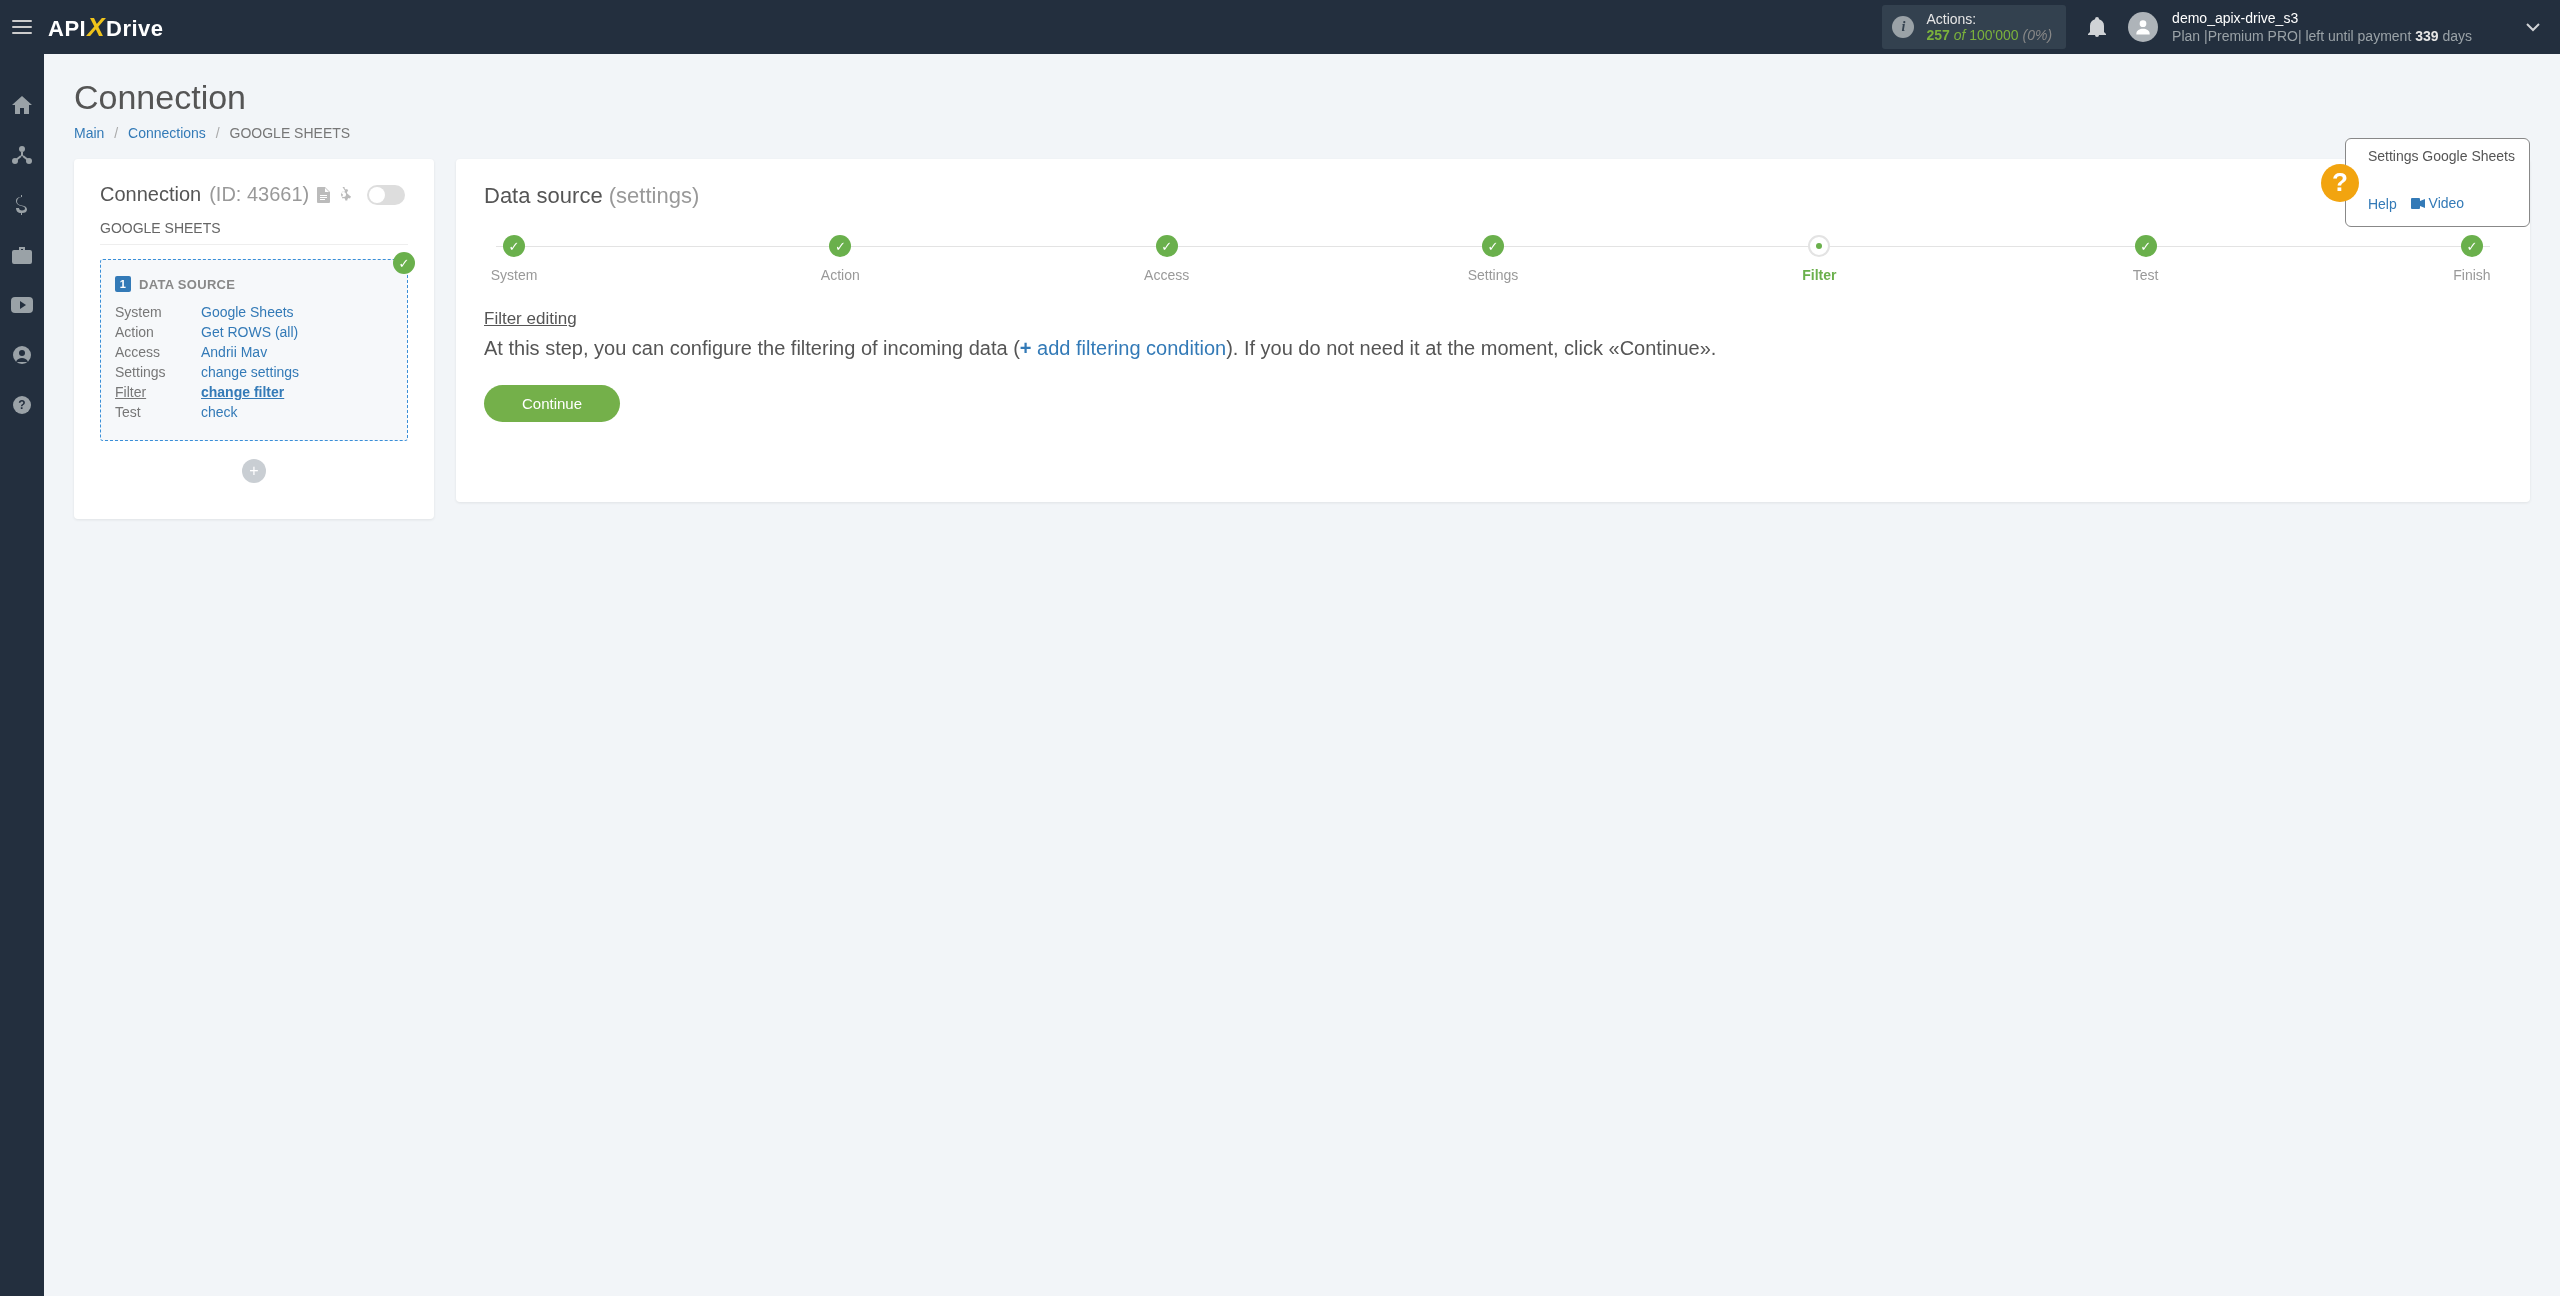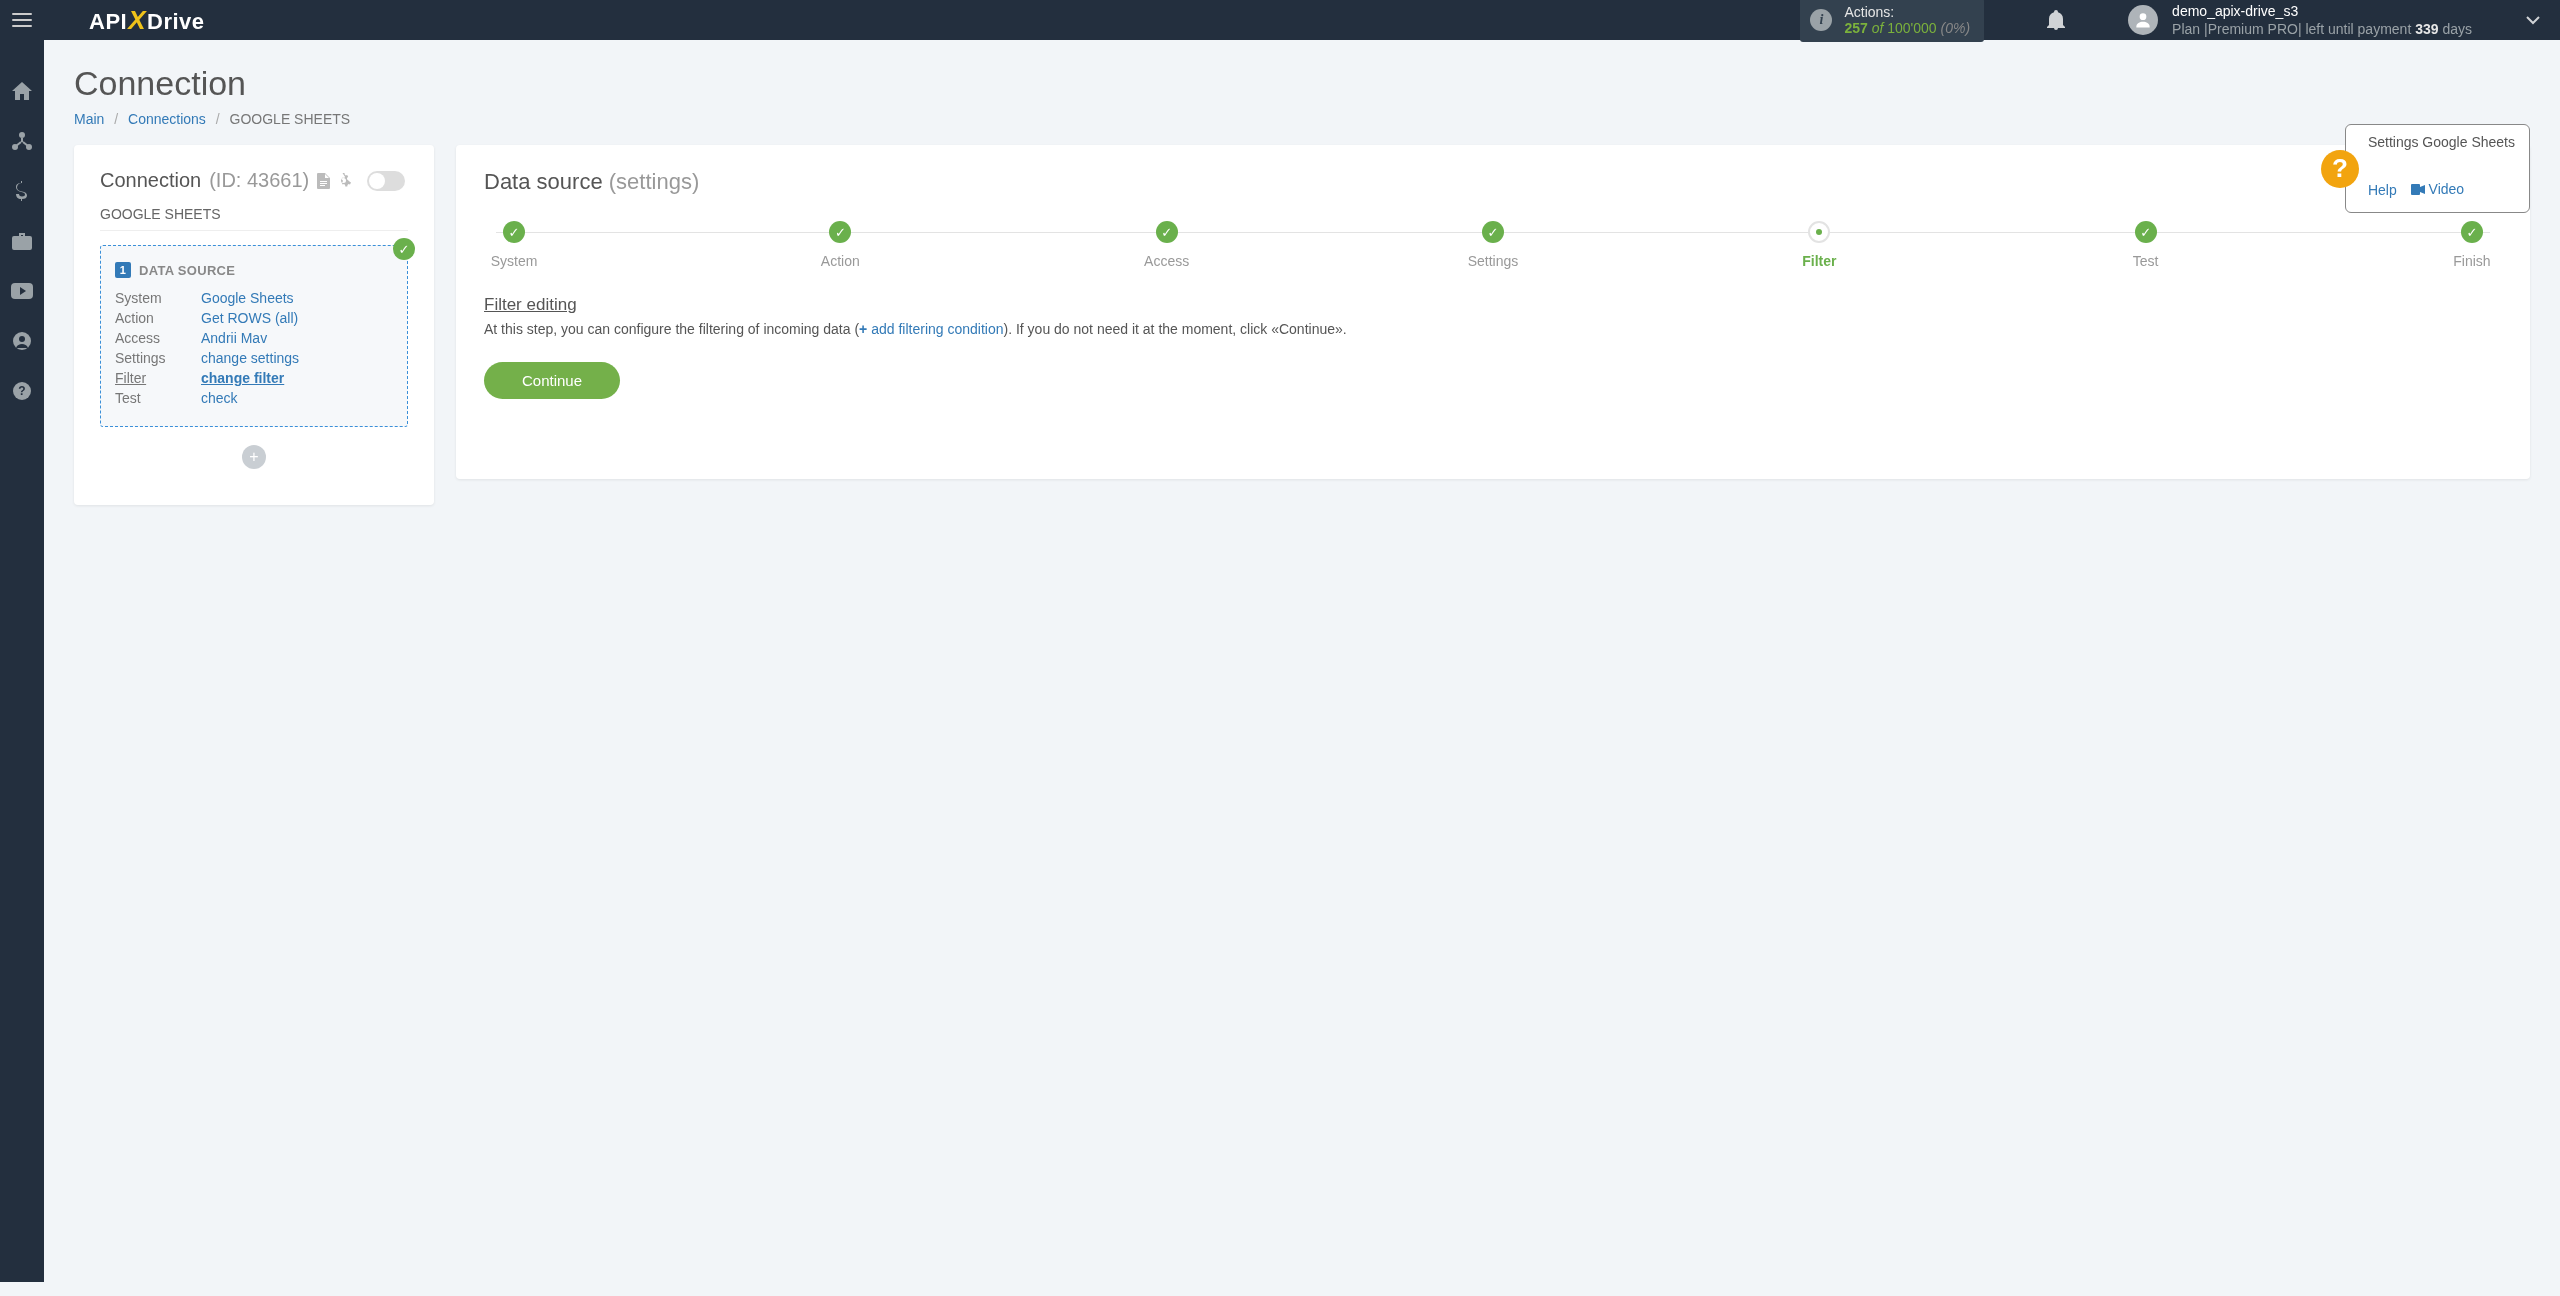--- a/index.html
+++ b/index.html
@@ -1,20 +1,20 @@
 <!DOCTYPE html>
 <html><head>
 <meta charset="utf-8">
 <style>
   *{box-sizing:border-box;margin:0;padding:0;}
   html,body{width:100%;height:100%;font-family:Helvetica,Arial,sans-serif;background:#f2f5f8;color:#333;}
   a{text-decoration:none;}
 
   
-  .top-header{height:40px;background:#232f3e;display:flex;align-items:center;color:#e6e6e6;padding:0 8px;gap:41px;}
+  .top-header{height:54px;background:#232f3e;display:flex;align-items:center;color:#e6e6e6;padding:0 8px;}
   .menu-icon{width:28px;display:flex;flex-direction:column;gap:4px;justify-content:center;align-items:center;cursor:pointer;margin-right:12px;}
   .menu-icon span{display:block;width:20px;height:2px;background:#ccc;border-radius:1px;}
   .logo{font-size:22px;font-weight:700;color:#fff;display:flex;align-items:baseline;letter-spacing:.5px;}
   .logo .api{color:#fff;}
   .logo .x{color:#efc31a;font-style:italic;margin:0 1px;font-size:26px;}
   .header-spacer{flex:1;}
   .actions-box{background:#33414f;border-radius:3px;padding:6px 14px 6px 10px;display:flex;align-items:center;gap:12px;font-size:14px;}
   .actions-box .info-icon{width:22px;height:22px;border-radius:50%;background:#9aa2a7;display:flex;align-items:center;justify-content:center;color:#33414f;font-weight:700;font-style:italic;font-family:Georgia,serif;}
   .actions-lines .line1{color:#e6e6e6;}
   .actions-lines .count{color:#7bb13c;font-weight:600;}
@@ -74,21 +74,21 @@
 
   .steps{display:flex;justify-content:space-between;align-items:flex-start;margin-top:26px;position:relative;}
   .steps-line{position:absolute;top:11px;left:12px;right:12px;height:1px;background:#e3e3e3;z-index:0;}
   .step{display:flex;flex-direction:column;align-items:center;gap:10px;z-index:1;font-size:14px;color:#999;min-width:60px;}
   .step .circle{width:22px;height:22px;border-radius:50%;display:flex;align-items:center;justify-content:center;background:#6ab04c;color:#fff;font-size:13px;}
   .step.current .circle{background:#fff;border:2px solid #e3e3e3;}
   .step.current .circle::after{content:"";width:6px;height:6px;border-radius:50%;background:#6ab04c;}
   .step.current .lbl{color:#6ab04c;font-weight:600;}
 
   .section-hdr{font-size:17px;color:#555;text-decoration:underline;margin-top:26px;font-weight:400;}
-  .section-text{font-size:14px;color:#555;margin-top:4px;line-height:1.5;}
+  .section-text{font-size:20px;color:#555;margin-top:4px;line-height:1.5;}
   .section-text a{color:#337ab7;}
   .help-line{margin-top:4px;font-size:14px;color:#555;}
   .help-line .qicon{display:inline-flex;width:15px;height:15px;border-radius:50%;background:#337ab7;color:#fff;font-size:11px;align-items:center;justify-content:center;margin-right:4px;font-weight:700;}
   .help-line a{color:#337ab7;font-weight:700;}
 
   .continue-btn{margin-top:22px;background:#74b04a;color:#fff;border:none;border-radius:22px;padding:10px 38px;font-size:15px;cursor:pointer;}
 
   
   .help-balloon{position:absolute;right:30px;top:84px;display:flex;align-items:center;}
   .qmark{width:38px;height:38px;border-radius:50%;background:#f2a40f;color:#fff;font-size:26px;font-weight:700;display:flex;align-items:center;justify-content:center;margin-right:-14px;z-index:2;}

